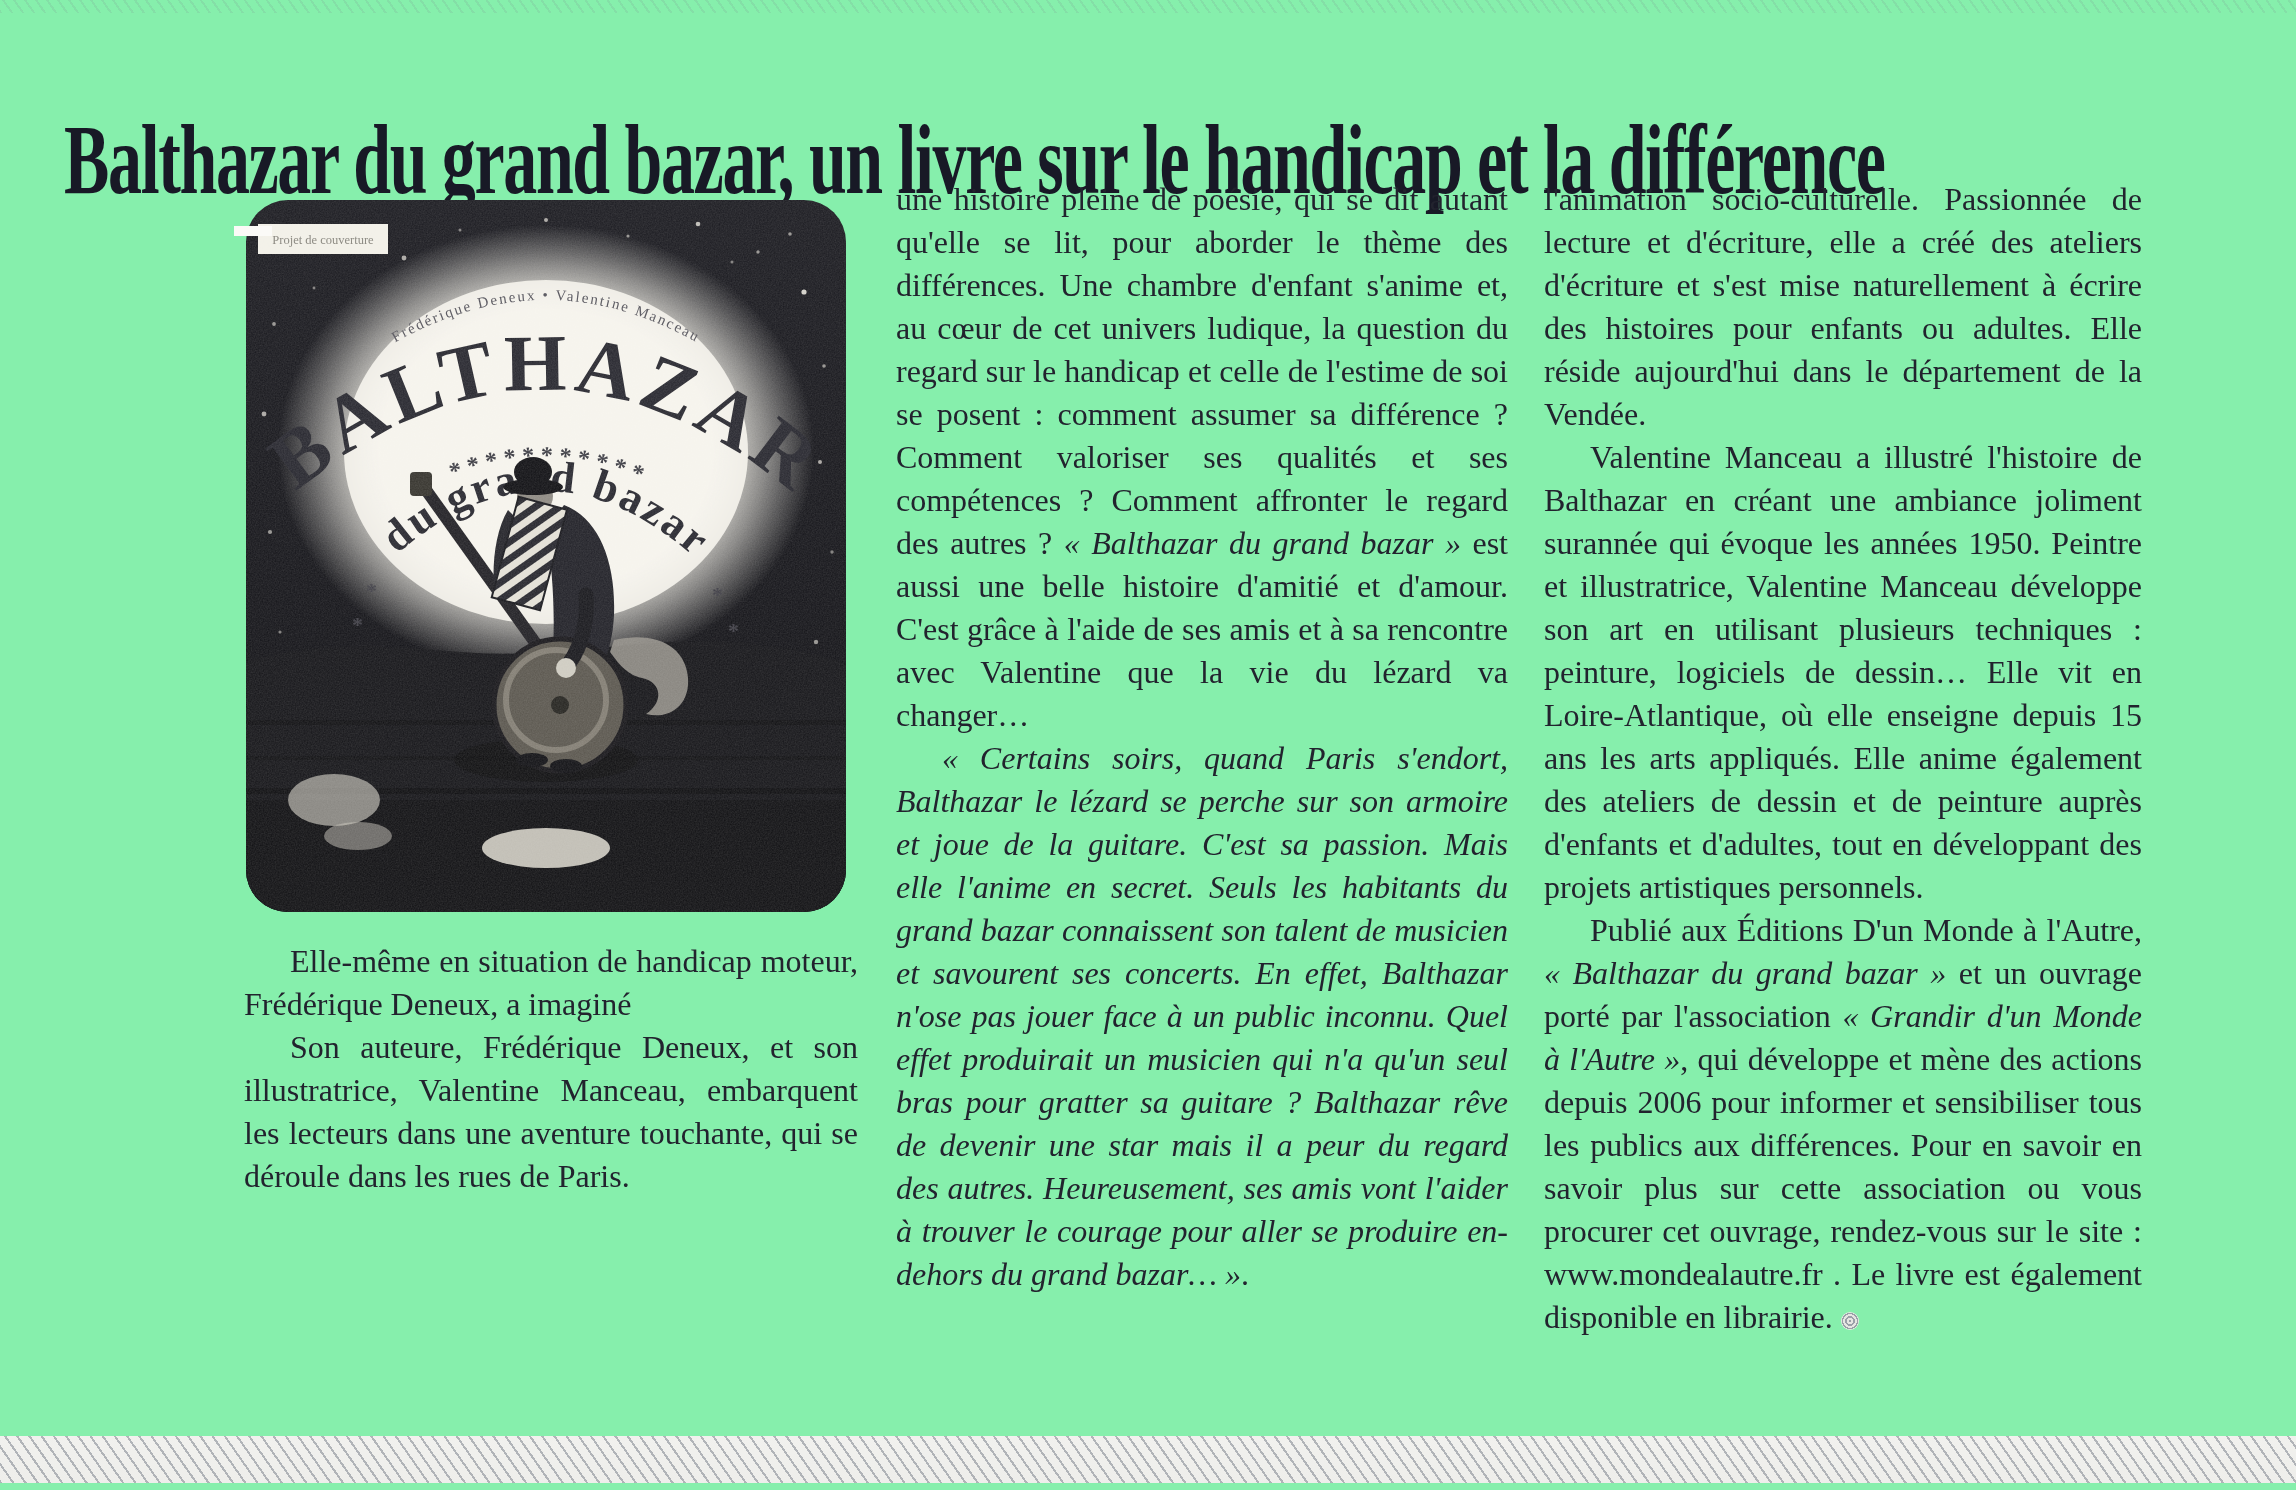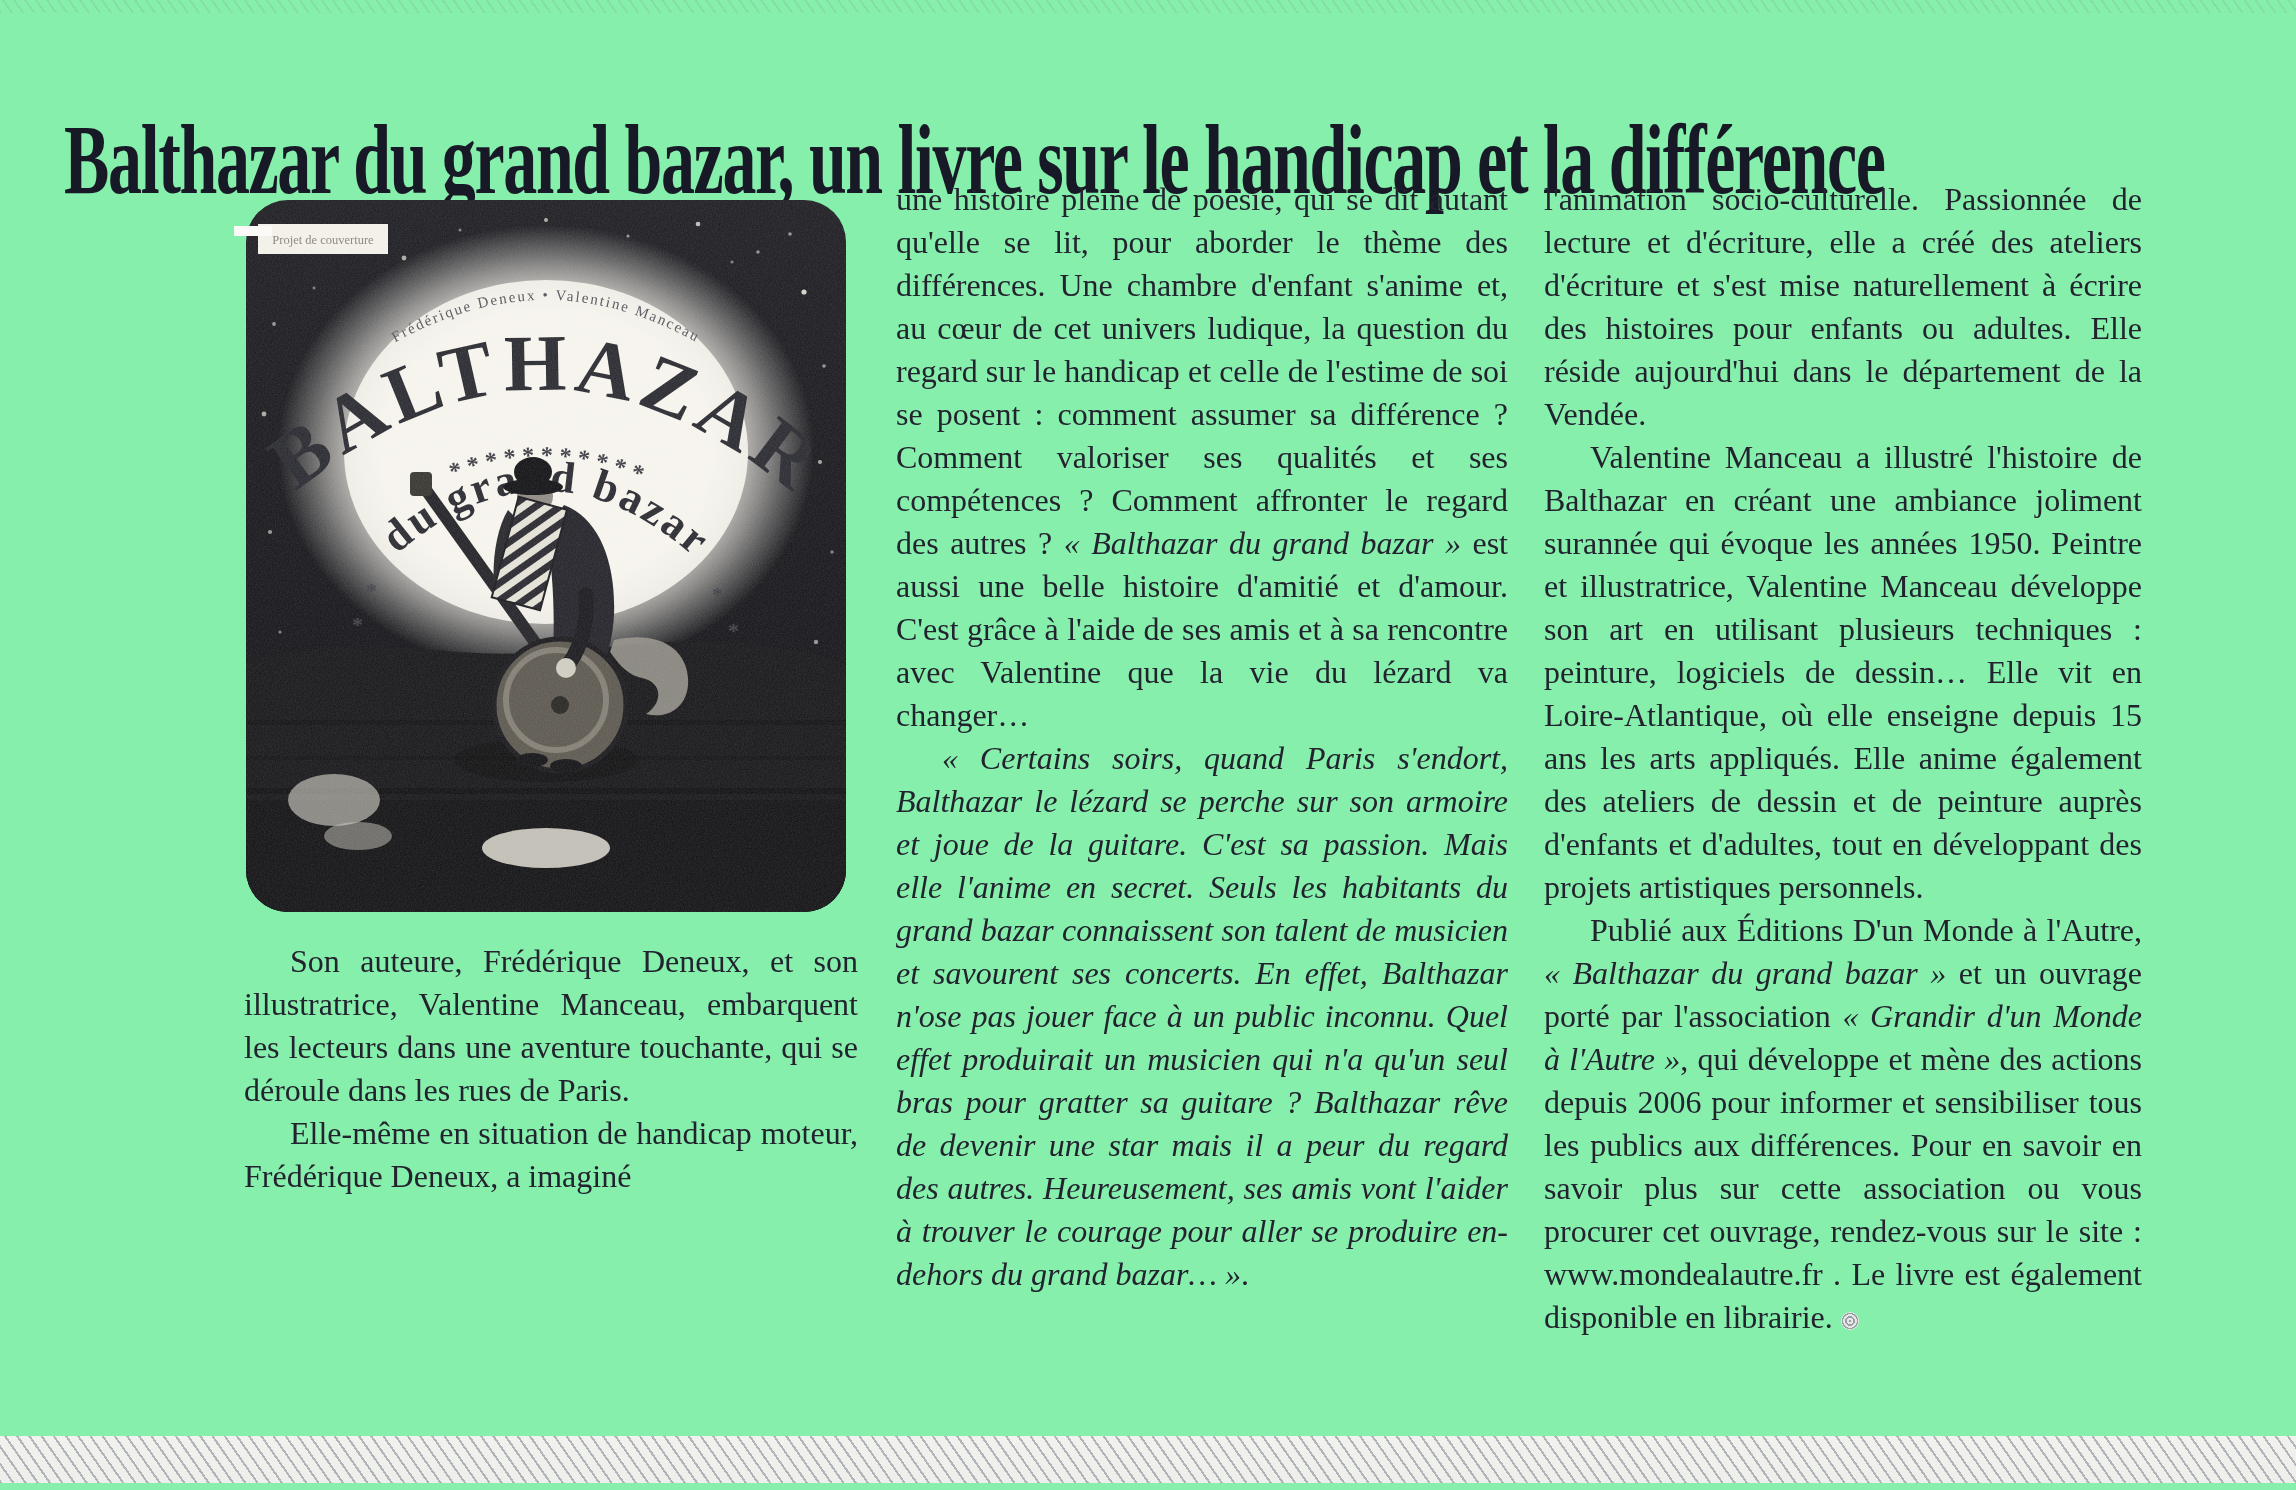--- a/index.html
+++ b/index.html
@@ -178,22 +178,22 @@
           <g>
             <rect x="12" y="24" width="130" height="30" fill="#f3f1e9"></rect>
             <text x="77" y="44" font-family="Liberation Serif, serif" font-size="12.5" fill="#85837b" text-anchor="middle">Projet de couverture</text>
           </g>
 
           <rect x="0" y="0" width="600" height="712" filter="url(#grain)"></rect>
         </g>
       </svg>
     </div>
     <div class="caption">
+        <p class="para indent"><span>Elle-même en situation de handicap moteur, Frédérique Deneux, a imaginé</span></p>
         <p class="para indent"><span>Son auteure, Frédérique Deneux, et son illustratrice, Valentine Manceau, embarquent les lecteurs dans une aventure touchante, qui se déroule dans les rues de Paris.</span></p>
-        <p class="para indent"><span>Elle-même en situation de handicap moteur, Frédérique Deneux, a imaginé</span></p>
       </div>
   </div>
 
   <div class="col" id="col-mid">
       <p class="para"><span>une histoire pleine de poésie, qui se dit autant qu'elle se lit, pour aborder le thème des différences. Une chambre d'enfant s'anime et, au cœur de cet univers ludique, la question du regard sur le handicap et celle de l'estime de soi se posent : comment assumer sa différence ? Comment valoriser ses qualités et ses compétences ? Comment affronter le regard des autres ? </span><span class="it">« Balthazar du grand bazar »</span><span> est aussi une belle histoire d'amitié et d'amour. C'est grâce à l'aide de ses amis et à sa rencontre avec Valentine que la vie du lézard va changer…</span></p>
       <p class="para indent"><span class="it">« Certains soirs, quand Paris s'endort, Balthazar le lézard se perche sur son armoire et joue de la guitare. C'est sa passion. Mais elle l'anime en secret. Seuls les habitants du grand bazar connaissent son talent de musicien et savourent ses concerts. En effet, Balthazar n'ose pas jouer face à un public inconnu. Quel effet produirait un musicien qui n'a qu'un seul bras pour gratter sa guitare ? Balthazar rêve de devenir une star mais il a peur du regard des autres. Heureusement, ses amis vont l'aider à trouver le courage pour aller se produire en-dehors du grand bazar… »</span><span>.</span></p>
     </div>
 
   <div class="col" id="col-right">
       <p class="para"><span>l'animation socio-culturelle. Passionnée de lecture et d'écriture, elle a créé des ateliers d'écriture et s'est mise naturellement à écrire des histoires pour enfants ou adultes. Elle réside aujourd'hui dans le département de la Vendée.</span></p>

